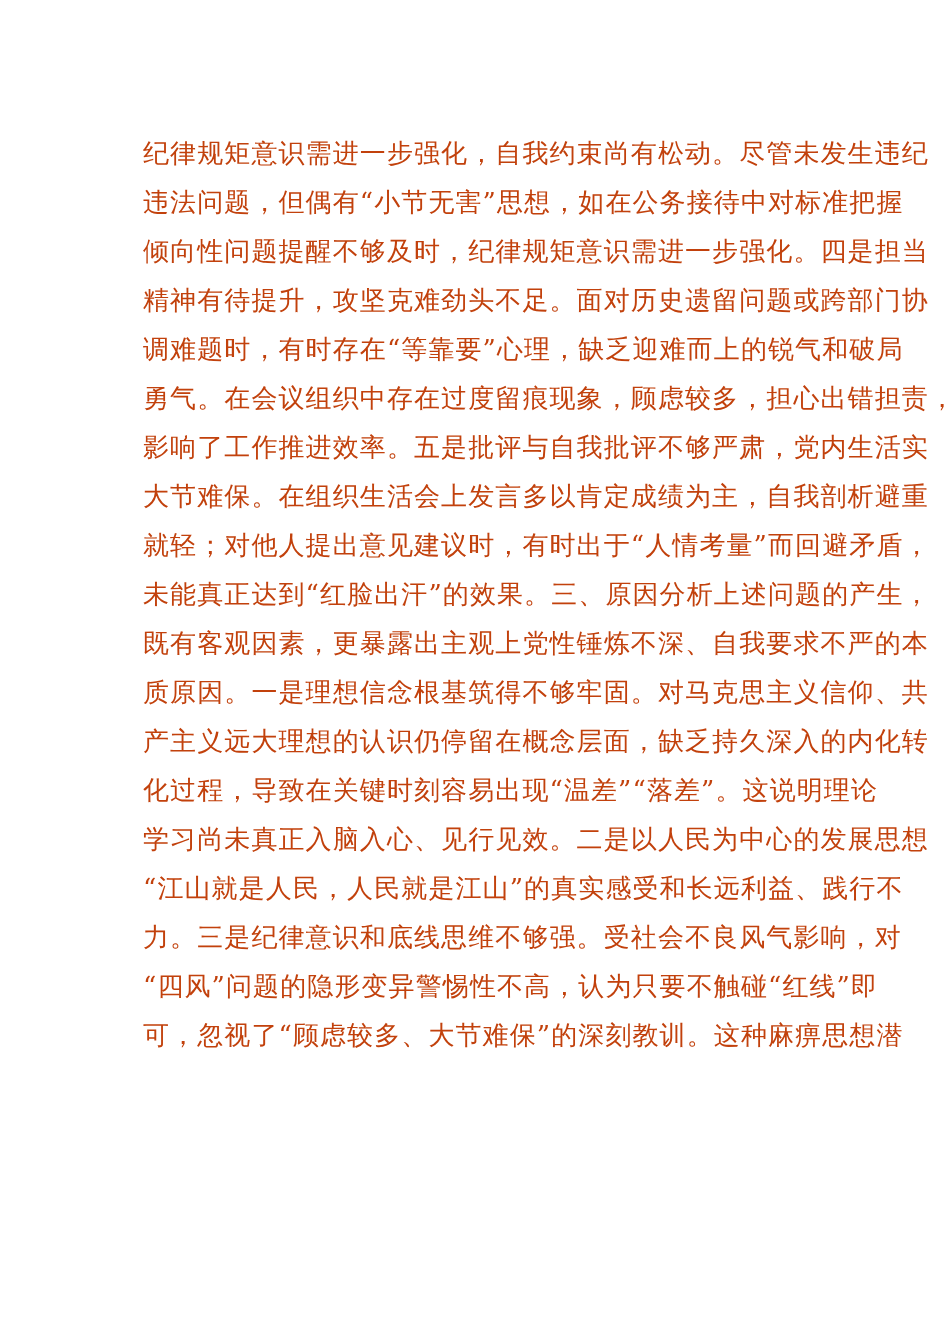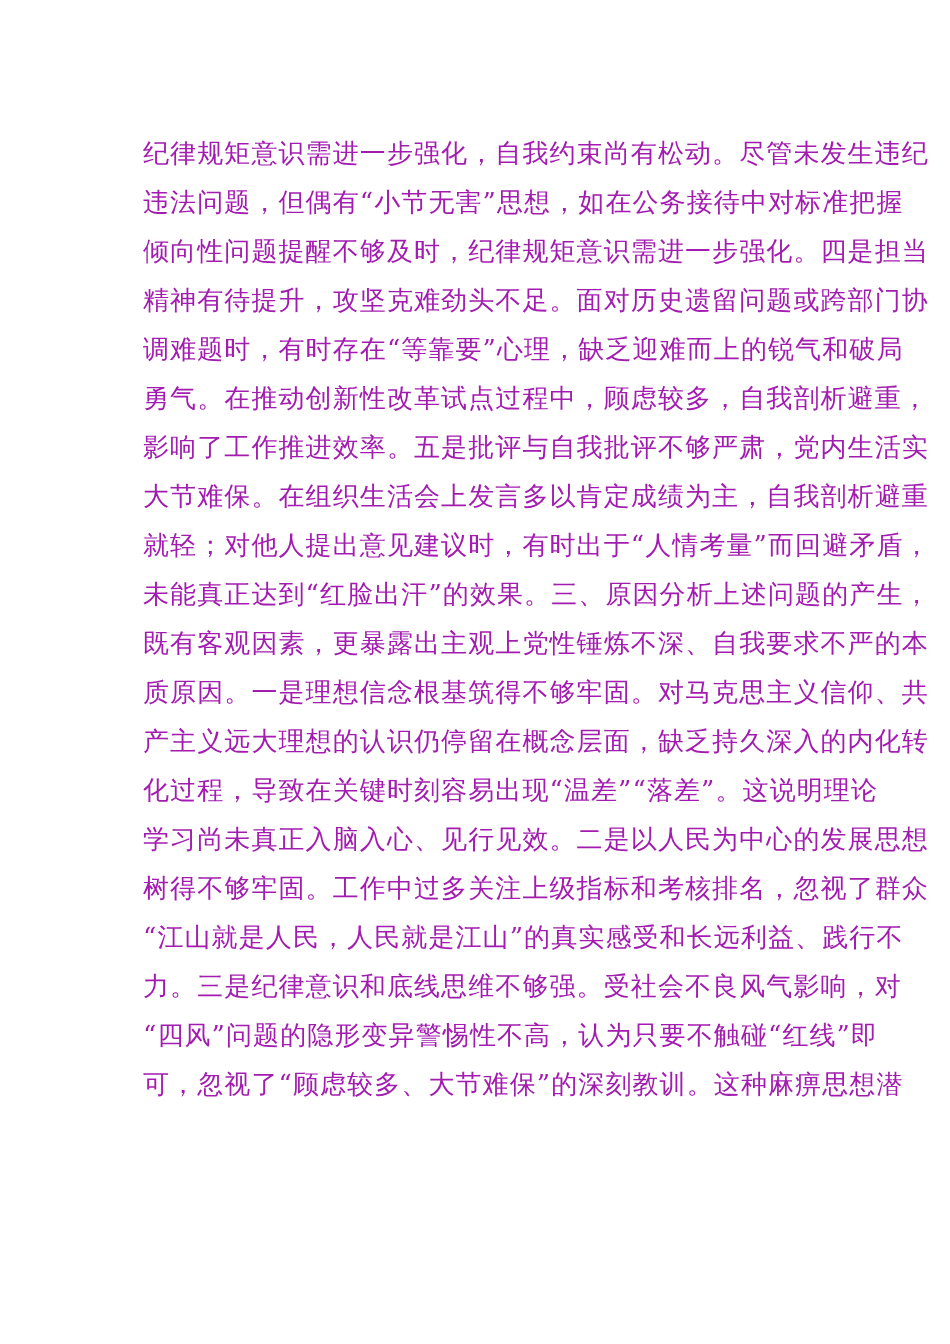--- a/index.html
+++ b/index.html
@@ -21,48 +21,47 @@
     height: 1344px;
     background: #ffffff;
   }
   .text-block {
     position: absolute;
     left: 143px;
     top: 129px;
     width: 670px;
     font-family: "DejaVu Serif", "Liberation Serif", serif;
     font-size: 26px;
-    color: #a21caf;
+    color: #c2410c;
   }
   .line {
     height: 49px;
     line-height: 49px;
     white-space: nowrap;
     letter-spacing: 1.1px;
   }
 </style>
 </head>
 <body>
 
 <div class="page">
   <div class="text-block">
     <div class="line">纪律规矩意识需进一步强化，自我约束尚有松动。尽管未发生违纪</div>
     <div class="line">违法问题，但偶有“小节无害”思想，如在公务接待中对标准把握</div>
     <div class="line">倾向性问题提醒不够及时，纪律规矩意识需进一步强化。四是担当</div>
     <div class="line">精神有待提升，攻坚克难劲头不足。面对历史遗留问题或跨部门协</div>
     <div class="line">调难题时，有时存在“等靠要”心理，缺乏迎难而上的锐气和破局</div>
-    <div class="line">勇气。在推动创新性改革试点过程中，顾虑较多，自我剖析避重，</div>
+    <div class="line">勇气。在会议组织中存在过度留痕现象，顾虑较多，担心出错担责，</div>
     <div class="line">影响了工作推进效率。五是批评与自我批评不够严肃，党内生活实</div>
     <div class="line">大节难保。在组织生活会上发言多以肯定成绩为主，自我剖析避重</div>
     <div class="line">就轻；对他人提出意见建议时，有时出于“人情考量”而回避矛盾，</div>
     <div class="line">未能真正达到“红脸出汗”的效果。三、原因分析上述问题的产生，</div>
     <div class="line">既有客观因素，更暴露出主观上党性锤炼不深、自我要求不严的本</div>
     <div class="line">质原因。一是理想信念根基筑得不够牢固。对马克思主义信仰、共</div>
     <div class="line">产主义远大理想的认识仍停留在概念层面，缺乏持久深入的内化转</div>
     <div class="line">化过程，导致在关键时刻容易出现“温差”“落差”。这说明理论</div>
     <div class="line">学习尚未真正入脑入心、见行见效。二是以人民为中心的发展思想</div>
-    <div class="line">树得不够牢固。工作中过多关注上级指标和考核排名，忽视了群众</div>
     <div class="line">“江山就是人民，人民就是江山”的真实感受和长远利益、践行不</div>
     <div class="line">力。三是纪律意识和底线思维不够强。受社会不良风气影响，对</div>
     <div class="line">“四风”问题的隐形变异警惕性不高，认为只要不触碰“红线”即</div>
     <div class="line">可，忽视了“顾虑较多、大节难保”的深刻教训。这种麻痹思想潜</div>
   </div>
 </div>
 
 </body></html>

